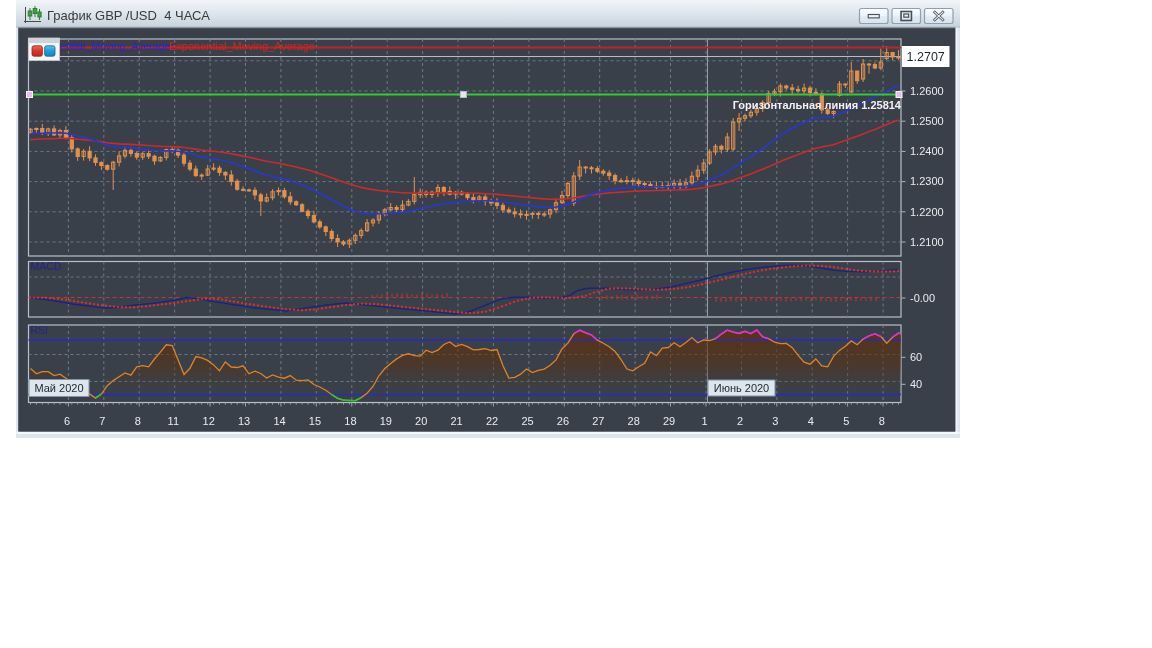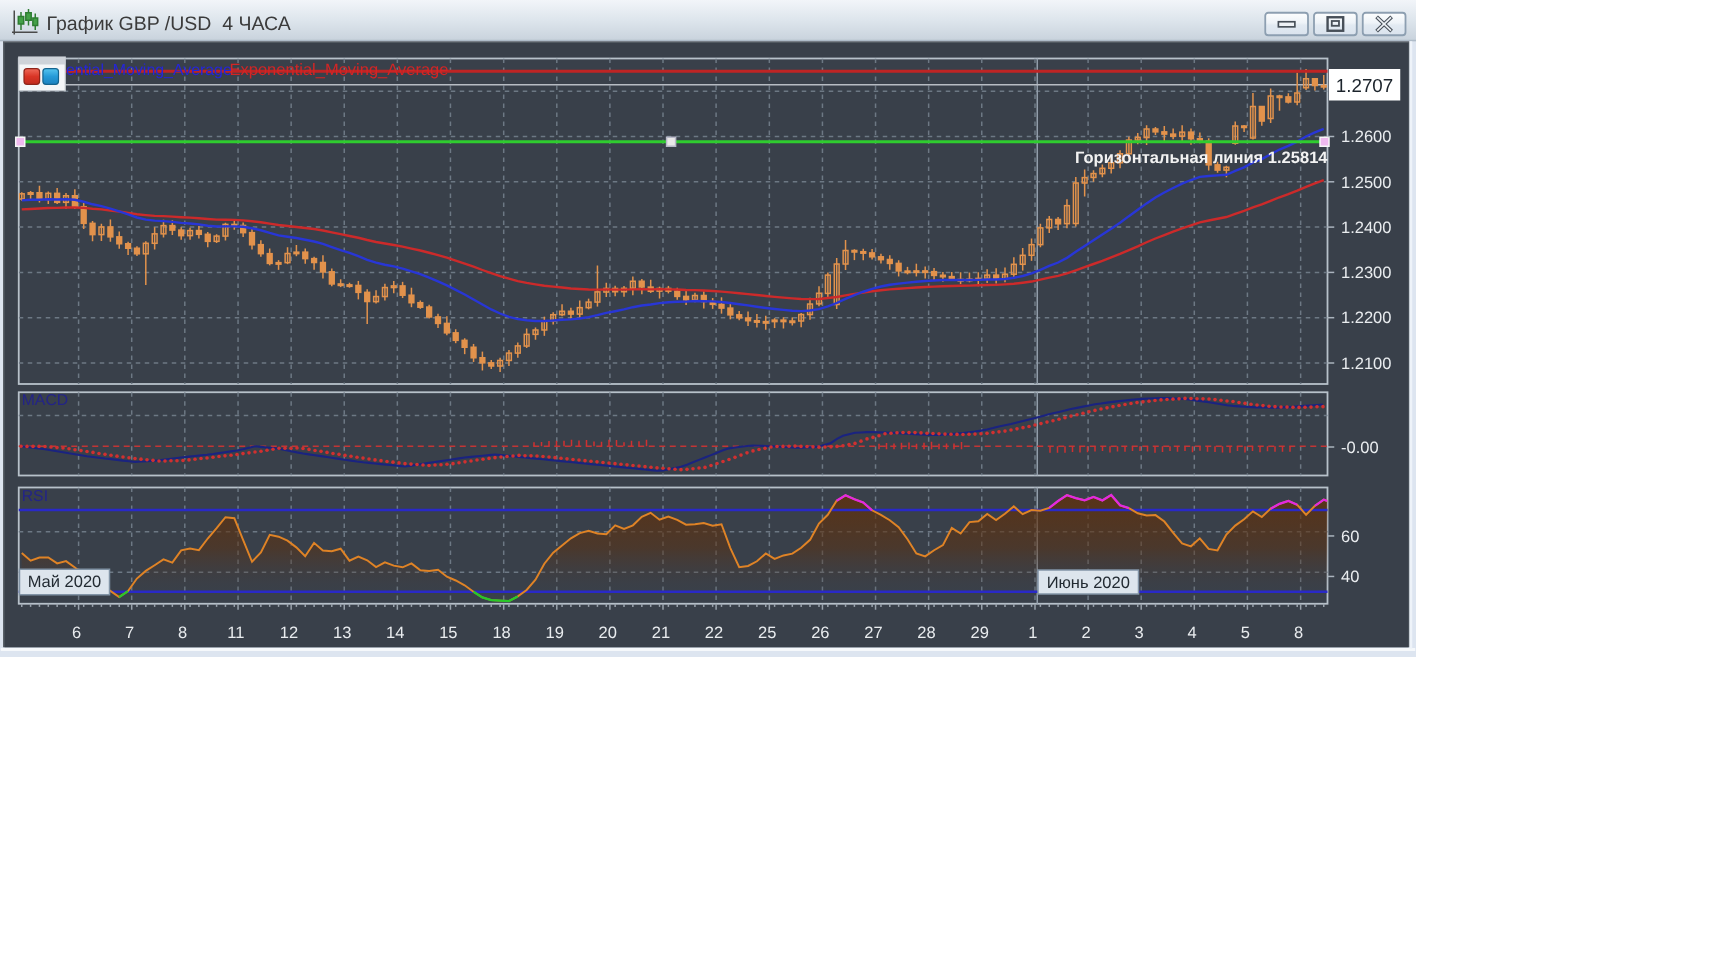--- a/index.html
+++ b/index.html
@@ -1,16 +1,16 @@
 <!DOCTYPE html>
 <html><head>
 <meta charset="utf-8">
 <style>
 html,body{margin:0;padding:0;background:#ffffff;width:1152px;height:648px;overflow:hidden;}
-#win{position:absolute;left:0;top:0;}
+#win{position:absolute;left:16px;top:0;}
 </style>
 </head>
 <body>
 <div id="win">
 <svg width="944" height="438" viewBox="0 0 944 438">
 <defs>
 <linearGradient id="tg" x1="0" y1="0" x2="0" y2="1">
           <stop offset="0" stop-color="#f2f5f9"></stop>
           <stop offset="0.5" stop-color="#dde5ec"></stop>
           <stop offset="1" stop-color="#c8d2dc"></stop>

